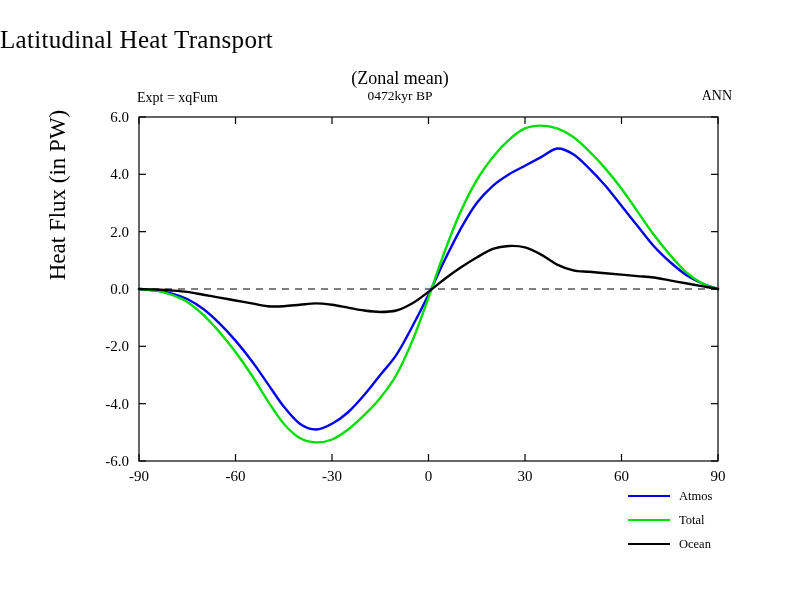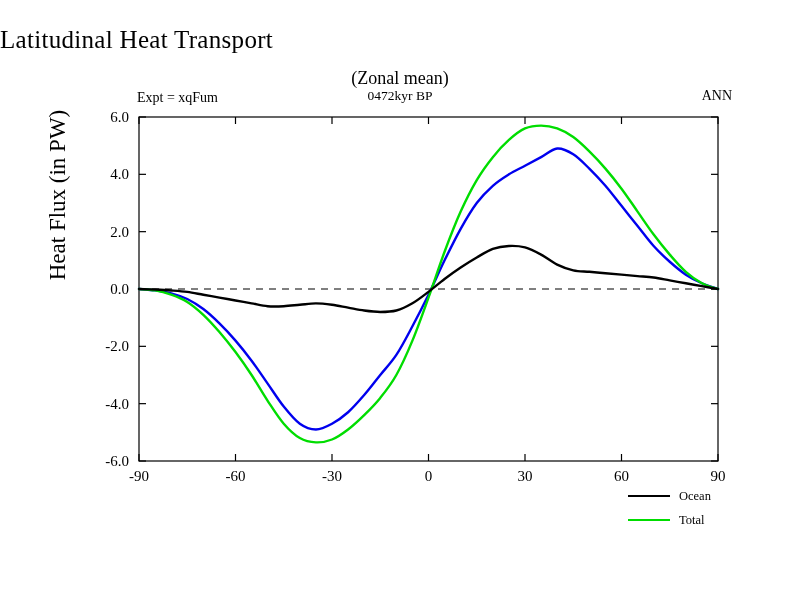--- a/index.html
+++ b/index.html
@@ -169,22 +169,26 @@
       </g>
     <g id="series-group">
         <path d="M 139.00 289.00 C 141.68 289.24, 149.72 289.72, 155.08 290.43 C 160.44 291.15, 165.81 291.87, 171.17 293.30 C 176.53 294.73, 181.89 296.41, 187.25 299.03 C 192.61 301.66, 197.97 305.01, 203.33 309.07 C 208.69 313.13, 214.06 318.14, 219.42 323.40 C 224.78 328.66, 230.14 334.39, 235.50 340.60 C 240.86 346.81, 246.22 353.50, 251.58 360.67 C 256.94 367.83, 262.31 375.96, 267.67 383.60 C 273.03 391.24, 278.39 399.84, 283.75 406.53 C 289.11 413.22, 294.47 419.91, 299.83 423.73 C 305.19 427.56, 310.56 429.47, 315.92 429.47 C 321.28 429.47, 326.64 426.60, 332.00 423.73 C 337.36 420.87, 342.72 417.04, 348.08 412.27 C 353.44 407.49, 358.81 401.28, 364.17 395.07 C 369.53 388.86, 374.89 381.69, 380.25 375.00 C 385.61 368.31, 390.97 363.06, 396.33 354.93 C 401.69 346.81, 407.06 336.30, 412.42 326.27 C 417.78 316.23, 423.14 305.72, 428.50 294.73 C 433.86 283.74, 439.22 271.32, 444.58 260.33 C 449.94 249.34, 455.31 238.36, 460.67 228.80 C 466.03 219.24, 471.39 210.17, 476.75 203.00 C 482.11 195.83, 487.47 190.58, 492.83 185.80 C 498.19 181.02, 503.56 177.68, 508.92 174.33 C 514.28 170.99, 519.64 168.60, 525.00 165.73 C 530.36 162.87, 535.72 160.00, 541.08 157.13 C 546.44 154.27, 551.81 149.01, 557.17 148.53 C 562.53 148.06, 567.89 150.92, 573.25 154.27 C 578.61 157.61, 583.97 163.34, 589.33 168.60 C 594.69 173.86, 600.06 179.59, 605.42 185.80 C 610.78 192.01, 616.14 199.18, 621.50 205.87 C 626.86 212.56, 632.22 219.24, 637.58 225.93 C 642.94 232.62, 648.31 240.03, 653.67 246.00 C 659.03 251.97, 664.39 256.99, 669.75 261.77 C 675.11 266.54, 680.47 271.08, 685.83 274.67 C 691.19 278.25, 696.56 280.88, 701.92 283.27 C 707.28 285.66, 715.32 288.04, 718.00 289.00" fill="none" stroke="#0000ee" stroke-width="2.4" stroke-linejoin="round" stroke-linecap="round"></path>
         <path d="M 139.00 289.00 C 141.68 289.24, 149.72 289.48, 155.08 290.43 C 160.44 291.39, 165.81 292.82, 171.17 294.73 C 176.53 296.64, 181.89 298.56, 187.25 301.90 C 192.61 305.24, 197.97 309.78, 203.33 314.80 C 208.69 319.82, 214.06 325.79, 219.42 332.00 C 224.78 338.21, 230.14 344.90, 235.50 352.07 C 240.86 359.23, 246.22 366.88, 251.58 375.00 C 256.94 383.12, 262.31 392.68, 267.67 400.80 C 273.03 408.92, 278.39 417.52, 283.75 423.73 C 289.11 429.94, 294.47 434.96, 299.83 438.07 C 305.19 441.17, 310.56 442.13, 315.92 442.37 C 321.28 442.61, 326.64 441.65, 332.00 439.50 C 337.36 437.35, 342.72 433.53, 348.08 429.47 C 353.44 425.41, 358.81 420.39, 364.17 415.13 C 369.53 409.88, 374.89 404.62, 380.25 397.93 C 385.61 391.24, 390.97 384.56, 396.33 375.00 C 401.69 365.44, 407.06 353.50, 412.42 340.60 C 417.78 327.70, 423.14 312.41, 428.50 297.60 C 433.86 282.79, 439.22 266.07, 444.58 251.73 C 449.94 237.40, 455.31 223.54, 460.67 211.60 C 466.03 199.66, 471.39 189.14, 476.75 180.07 C 482.11 170.99, 487.47 163.82, 492.83 157.13 C 498.19 150.44, 503.56 144.71, 508.92 139.93 C 514.28 135.16, 519.64 130.86, 525.00 128.47 C 530.36 126.08, 535.72 125.60, 541.08 125.60 C 546.44 125.60, 551.81 126.56, 557.17 128.47 C 562.53 130.38, 567.89 133.24, 573.25 137.07 C 578.61 140.89, 583.97 146.14, 589.33 151.40 C 594.69 156.66, 600.06 162.39, 605.42 168.60 C 610.78 174.81, 616.14 181.50, 621.50 188.67 C 626.86 195.83, 632.22 203.96, 637.58 211.60 C 642.94 219.24, 648.31 227.37, 653.67 234.53 C 659.03 241.70, 664.39 248.39, 669.75 254.60 C 675.11 260.81, 680.47 267.02, 685.83 271.80 C 691.19 276.58, 696.56 280.40, 701.92 283.27 C 707.28 286.13, 715.32 288.04, 718.00 289.00" fill="none" stroke="#00dd00" stroke-width="2.4" stroke-linejoin="round" stroke-linecap="round"></path>
         <path d="M 139.00 289.00 C 141.68 289.10, 149.72 289.33, 155.08 289.57 C 160.44 289.81, 165.81 290.05, 171.17 290.43 C 176.53 290.82, 181.89 291.15, 187.25 291.87 C 192.61 292.58, 197.97 293.78, 203.33 294.73 C 208.69 295.69, 214.06 296.64, 219.42 297.60 C 224.78 298.56, 230.14 299.51, 235.50 300.47 C 240.86 301.42, 246.22 302.38, 251.58 303.33 C 256.94 304.29, 262.31 305.72, 267.67 306.20 C 273.03 306.68, 278.39 306.44, 283.75 306.20 C 289.11 305.96, 294.47 305.24, 299.83 304.77 C 305.19 304.29, 310.56 303.33, 315.92 303.33 C 321.28 303.33, 326.64 304.05, 332.00 304.77 C 337.36 305.48, 342.72 306.68, 348.08 307.63 C 353.44 308.59, 358.81 309.78, 364.17 310.50 C 369.53 311.22, 374.89 311.93, 380.25 311.93 C 385.61 311.93, 390.97 311.93, 396.33 310.50 C 401.69 309.07, 407.06 306.44, 412.42 303.33 C 417.78 300.23, 423.14 295.93, 428.50 291.87 C 433.86 287.81, 439.22 283.03, 444.58 278.97 C 449.94 274.91, 455.31 271.08, 460.67 267.50 C 466.03 263.92, 471.39 260.57, 476.75 257.47 C 482.11 254.36, 487.47 250.78, 492.83 248.87 C 498.19 246.96, 503.56 246.24, 508.92 246.00 C 514.28 245.76, 519.64 246.00, 525.00 247.43 C 530.36 248.87, 535.72 251.73, 541.08 254.60 C 546.44 257.47, 551.81 262.01, 557.17 264.63 C 562.53 267.26, 567.89 269.17, 573.25 270.37 C 578.61 271.56, 583.97 271.32, 589.33 271.80 C 594.69 272.28, 600.06 272.76, 605.42 273.23 C 610.78 273.71, 616.14 274.19, 621.50 274.67 C 626.86 275.14, 632.22 275.62, 637.58 276.10 C 642.94 276.58, 648.31 276.82, 653.67 277.53 C 659.03 278.25, 664.39 279.44, 669.75 280.40 C 675.11 281.36, 680.47 282.31, 685.83 283.27 C 691.19 284.22, 696.56 285.18, 701.92 286.13 C 707.28 287.09, 715.32 288.52, 718.00 289.00" fill="none" stroke="#000000" stroke-width="2.4" stroke-linejoin="round" stroke-linecap="round"></path>
       </g>
   </svg>
 
   <div class="legend">
     <div class="legend-row">
-      <span class="legend-line" style="border-top-color:#000000"></span>
-      <span class="legend-label">Ocean</span>
+      <span class="legend-line" style="border-top-color:#0000ee"></span>
+      <span class="legend-label">Atmos</span>
     </div>
     <div class="legend-row">
       <span class="legend-line" style="border-top-color:#00dd00"></span>
       <span class="legend-label">Total</span>
+    </div>
+    <div class="legend-row">
+      <span class="legend-line" style="border-top-color:#000000"></span>
+      <span class="legend-label">Ocean</span>
     </div>
   </div>
 
 </div>
 
 </body></html>

